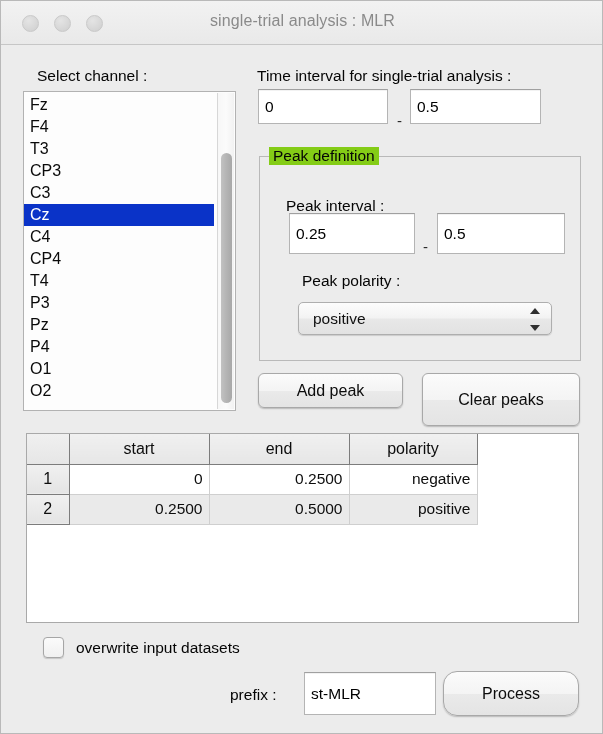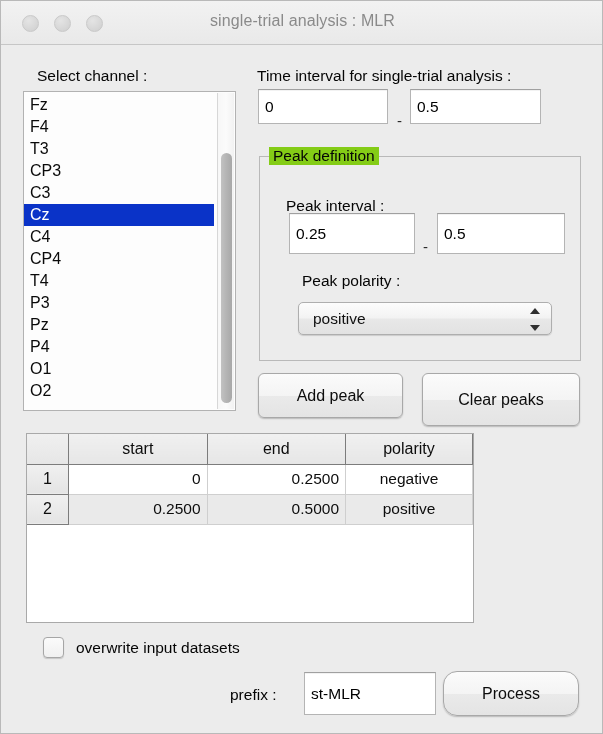--- a/index.html
+++ b/index.html
@@ -211,21 +211,21 @@
     font-size: 16px;
     color: #0c0c0c;
     cursor: default;
   }
 
   
   #table-panel {
     position: absolute;
     left: 25px;
     top: 432px;
-    width: 448px;
+    width: 553px;
     height: 190px;
     background: #ffffff;
     border: 1px solid #a9a9a9;
     box-sizing: border-box;
     overflow: hidden;
   }
   table.grid {
     border-collapse: collapse;
     table-layout: fixed;
     font-size: 15.5px;
@@ -251,21 +251,21 @@
     text-align: center;
     width: 42px;
     font-size: 16px;
   }
   td.num {
     text-align: right;
     border-right: 1px solid #cfcfcf;
     border-bottom: 1px solid #cfcfcf;
   }
   td.txt {
-    text-align: center;
+    text-align: right;
     border-right: 1px solid #cfcfcf;
     border-bottom: 1px solid #cfcfcf;
     padding-left: 8px;
   }
   tr.r-odd td.num, tr.r-odd td.txt { background: #ffffff; }
   tr.r-even td.num, tr.r-even td.txt { background: #eaeaea; }
 
   
   #cbox {
     position: absolute;
@@ -340,21 +340,21 @@
   <div class="lbl nosel" style="left:301px; top:271px;">Peak polarity :</div>
 
   <div id="polarity-popup">
     <span id="polarity-value" class="nosel">positive</span>
     <span id="polarity-arrows">
       <span class="arrow-up"></span>
       <span class="arrow-dn"></span>
     </span>
   </div>
 
-  <div class="pbtn nosel" style="left:257px; top:372px; width:145px; height:45px;">Add peak</div>
+  <div class="pbtn nosel" style="left:257px; top:372px; width:145px; height:35px;">Add peak</div>
 
   <div class="pbtn nosel" style="left:421px; top:372px; width:158px; height:53px;">Clear peaks</div>
 
   <div id="table-panel">
     <table class="grid">
       <colgroup>
         <col style="width:42px">
         <col style="width:140px">
         <col style="width:140px">
         <col style="width:128px">

